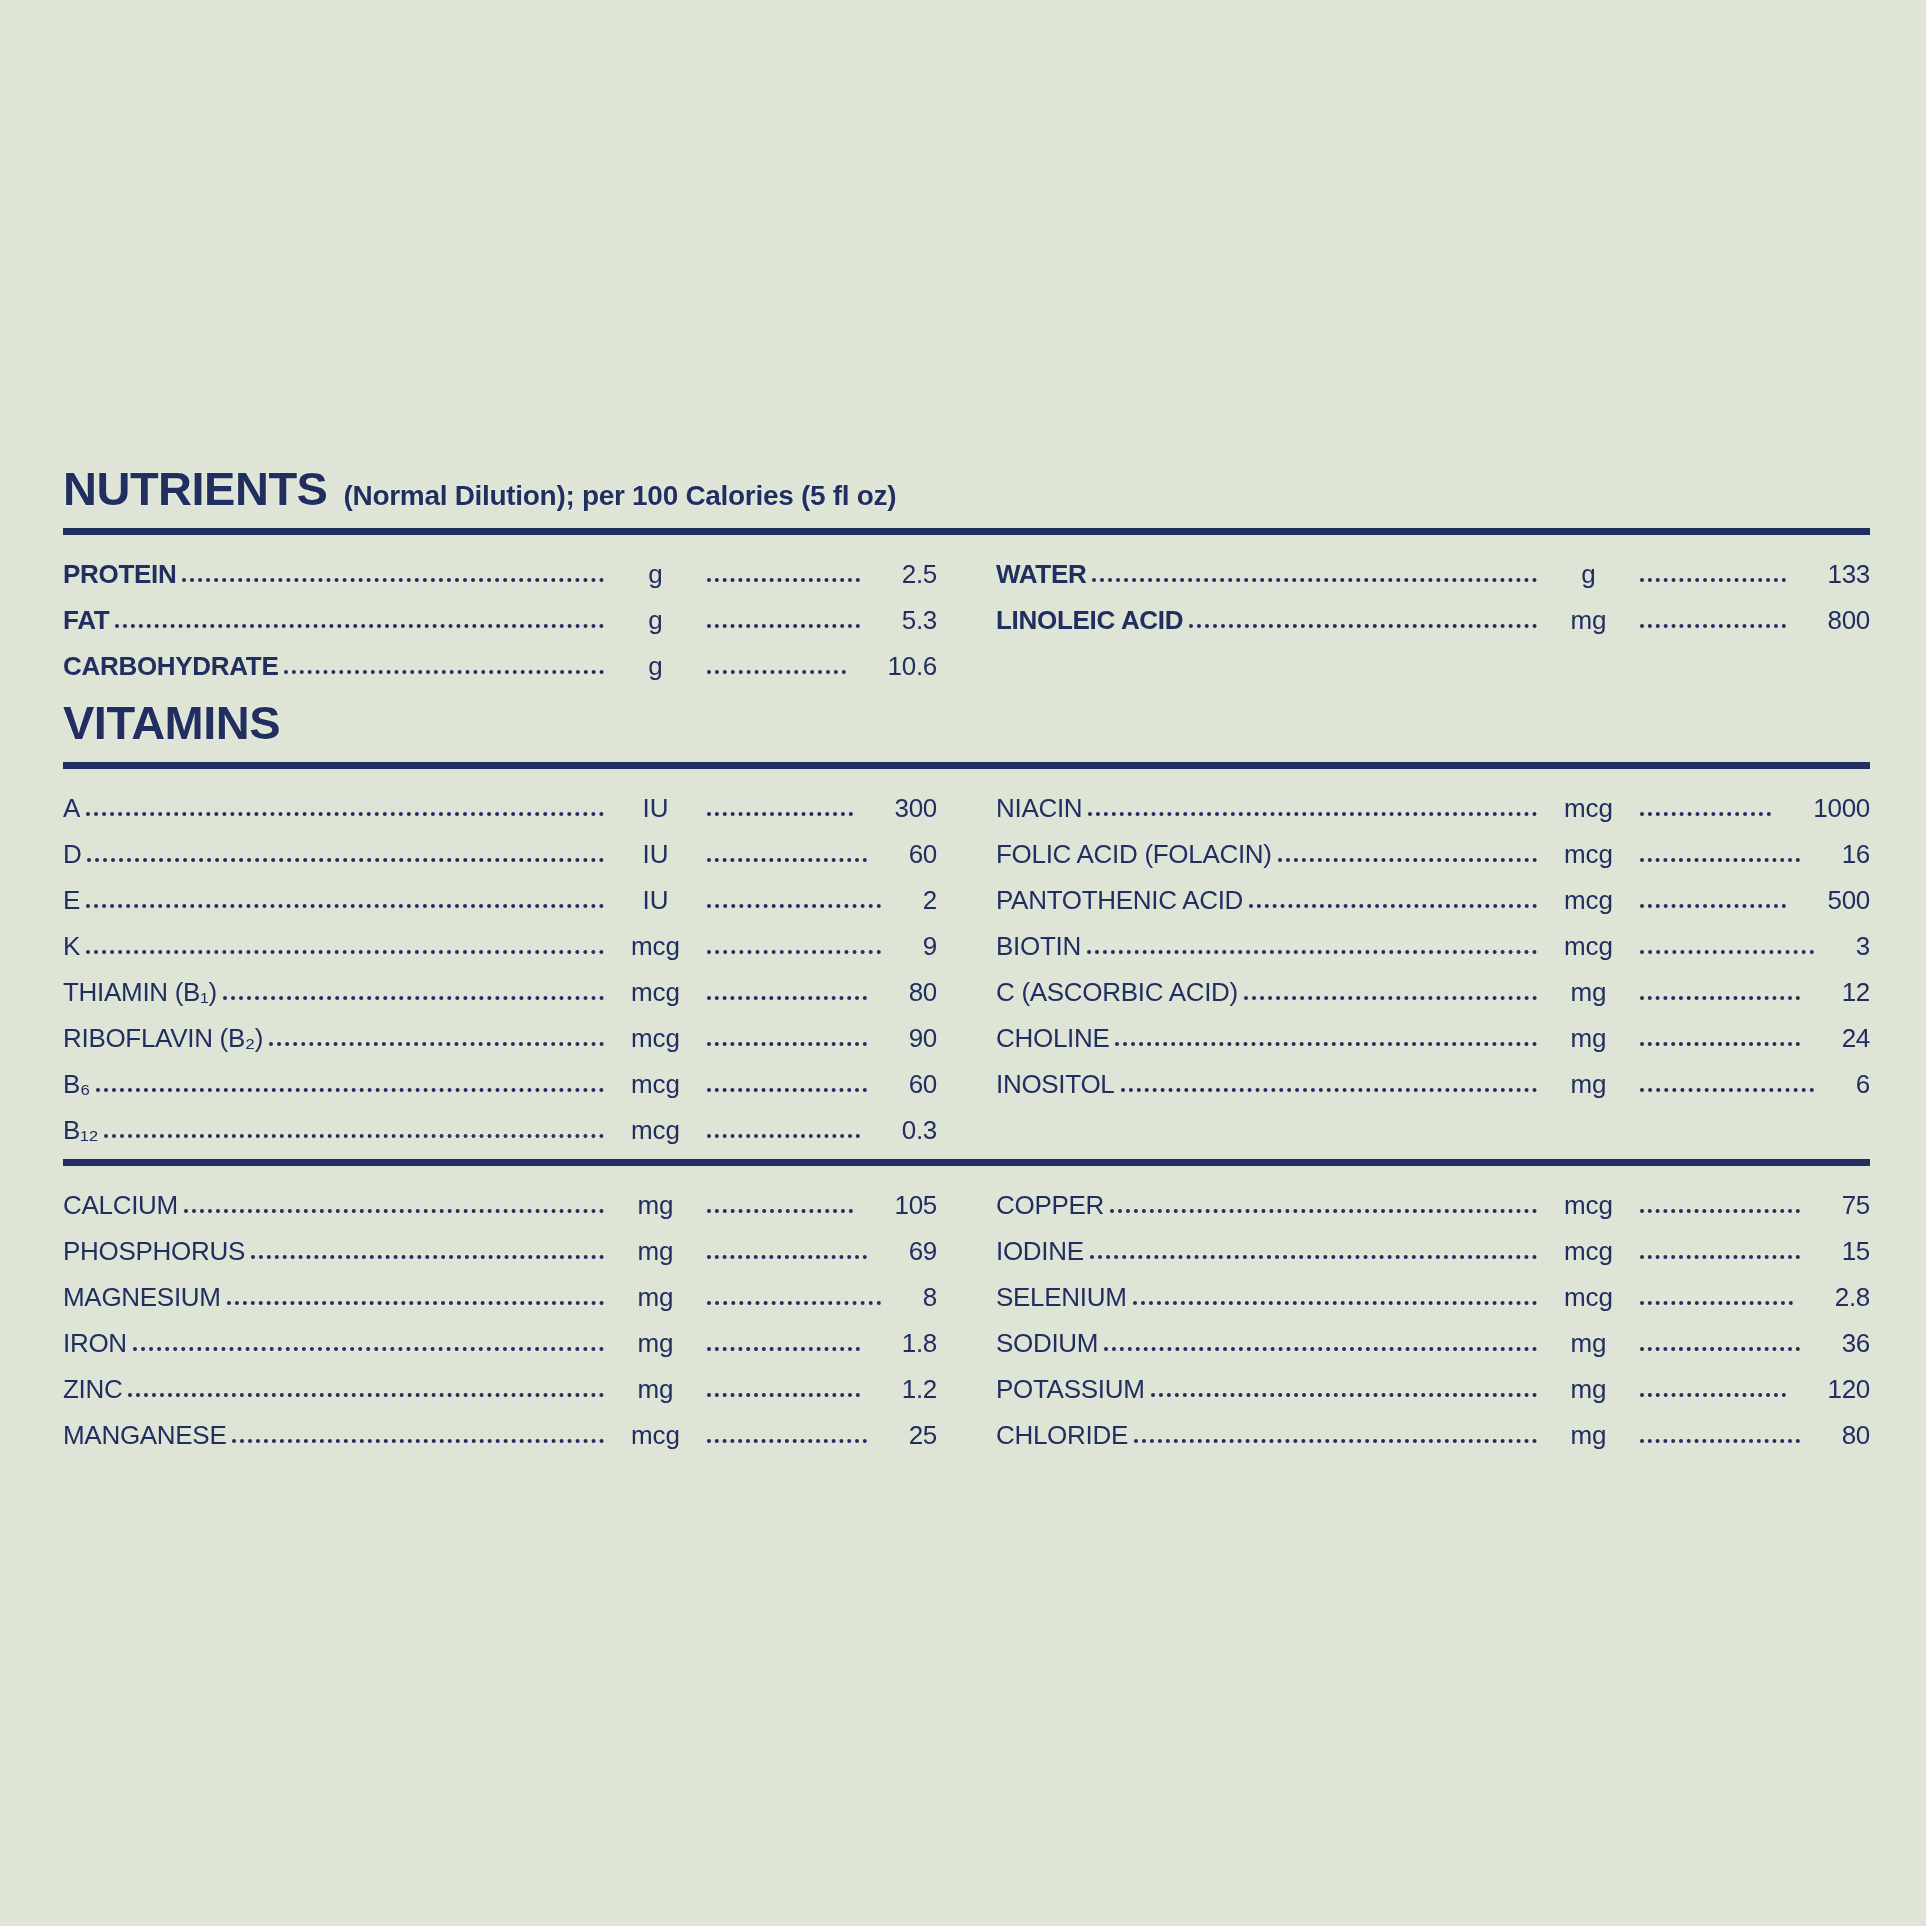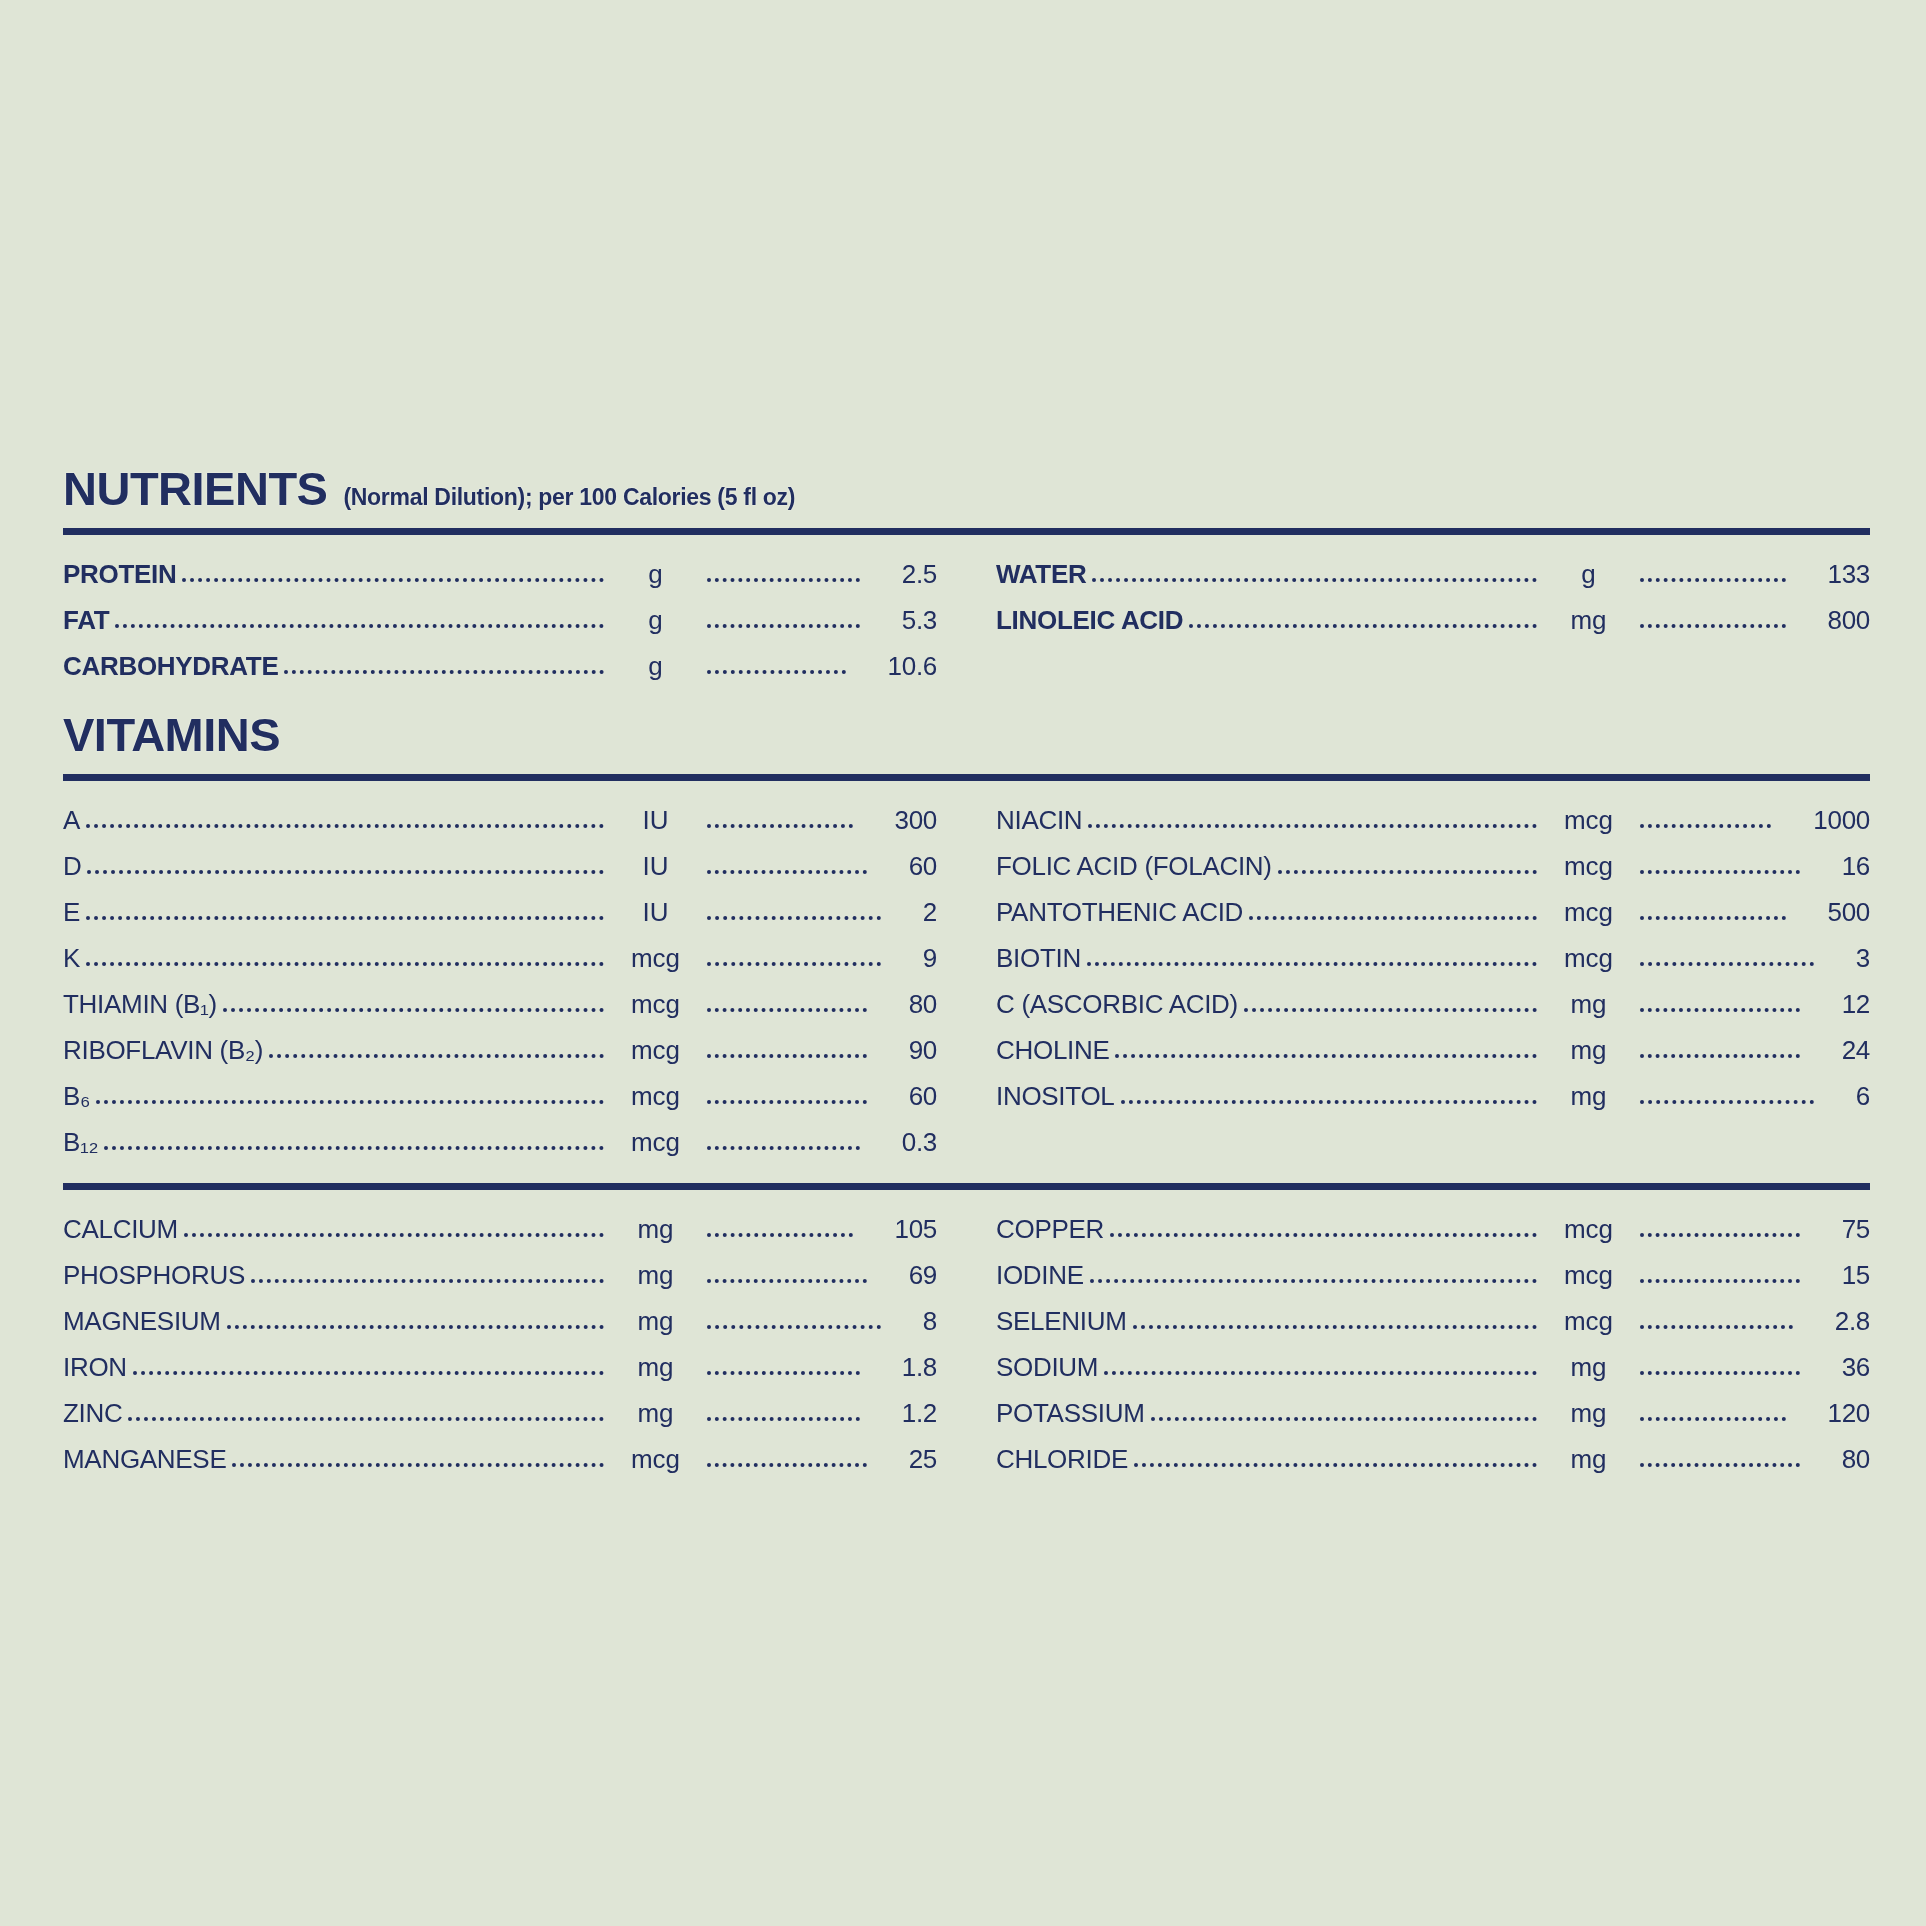--- a/index.html
+++ b/index.html
@@ -13,35 +13,35 @@
     color:var(--ink);
     font-family:"Liberation Sans","DejaVu Sans",sans-serif;
     overflow:hidden;
   }
   .label{
     box-sizing:border-box;
     width:1927px;height:1917px;
     padding:461px 57px 0 63px;
   }
   .sec{margin:0;}
-  .sec + .sec{margin-top:24px;}
+  .sec + .sec{margin-top:12px;}
   .hrow{
     display:flex;
     align-items:baseline;
     gap:16px;
   }
   .hrow h2{
     margin:0;
     font-size:47px;
     font-weight:700;
     letter-spacing:-0.5px;
     text-shadow:0 0 2px rgba(255,255,255,.7);
   }
   .suffix{
-    font-size:23px;
+    font-size:28px;
     font-weight:700;
     letter-spacing:-0.3px;
     text-shadow:0 0 2px rgba(255,255,255,.7);
     text-align:right;
   }
   .rule{
     height:7px;
     background:var(--ink);
     margin-top:12px;
   }

